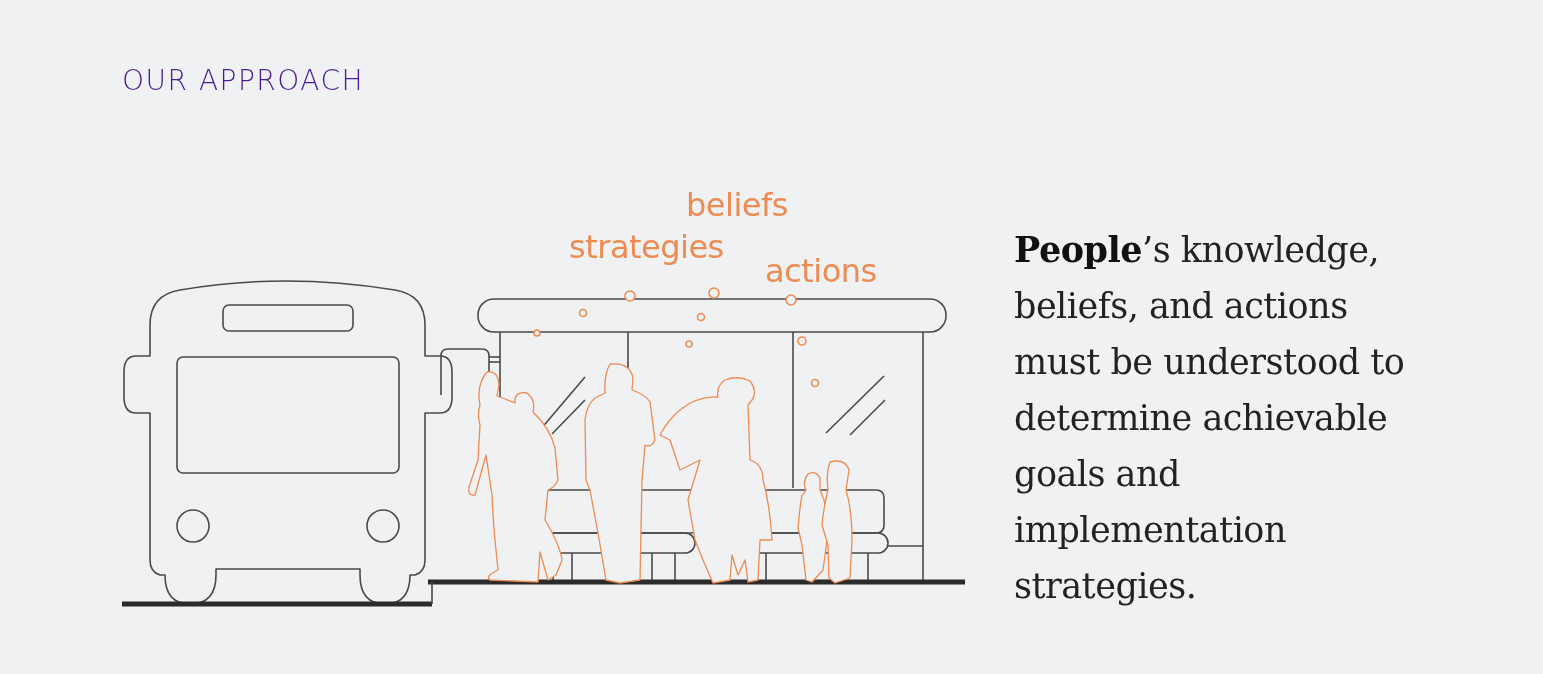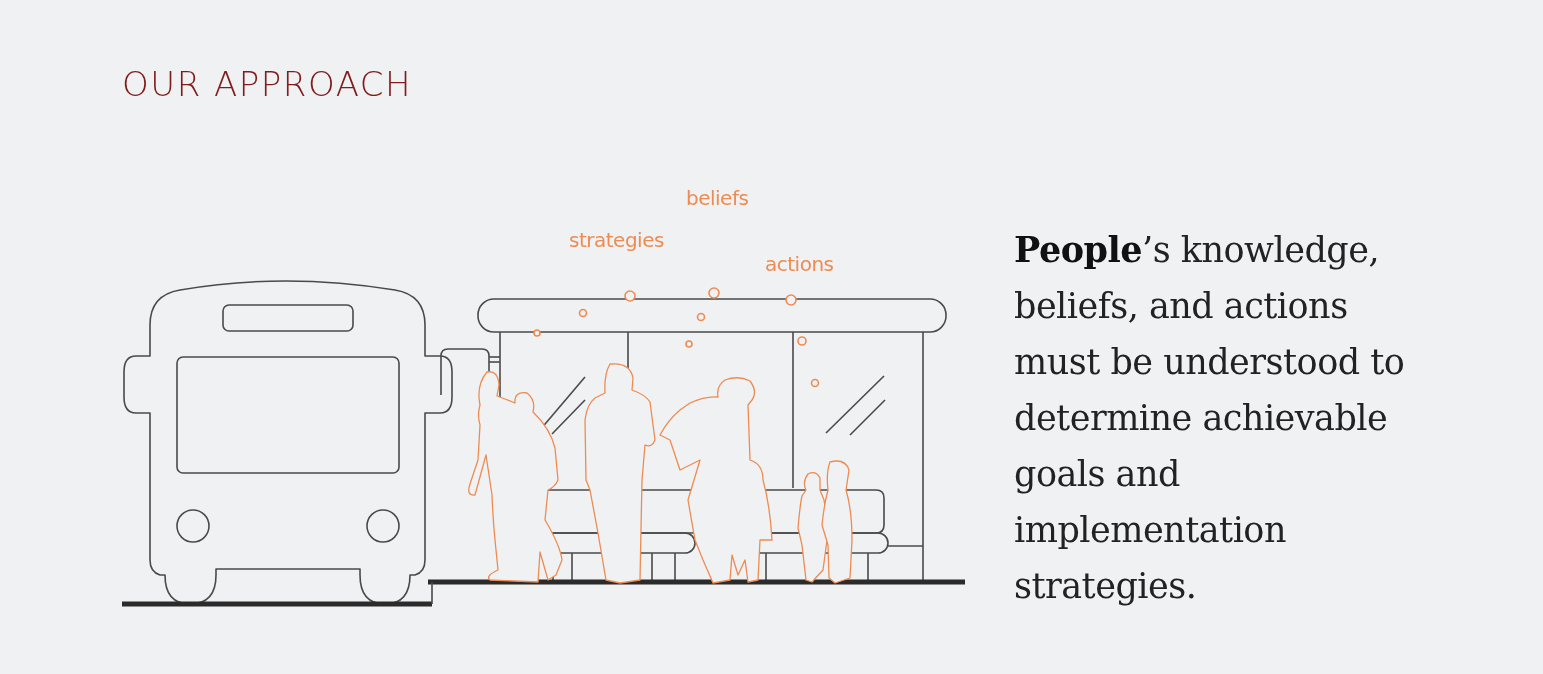--- a/index.html
+++ b/index.html
@@ -4,27 +4,27 @@
 <style>
   html, body { margin: 0; padding: 0; }
   body {
     width: 1543px; height: 674px; background: #f0f1f3;
     position: relative; overflow: hidden;
     font-family: "DejaVu Sans", sans-serif;
   }
   .title {
     position: absolute; left: 122px; top: 64px;
     font-family: "DejaVu Sans", sans-serif; font-weight: 200;
-    font-size: 34px; letter-spacing: 1.5px; color: #7f1d1d;
+    font-size: 28px; letter-spacing: 1.5px; color: #4c1d95;
     font-stretch: expanded;
   }
   .illustration { position: absolute; left: 0; top: 0; }
   .label {
     position: absolute; font-family: "DejaVu Sans", sans-serif;
-    color: #ed8c52; font-size: 20px; letter-spacing: -0.5px;
+    color: #ed8c52; font-size: 32px; letter-spacing: -0.5px;
   }
   .body-text {
     position: absolute; left: 1014px; top: 222px; width: 420px;
     font-family: "DejaVu Serif", serif; font-weight: 300;
     font-size: 35px; line-height: 56px; color: #222;
     letter-spacing: -0.5px;
   }
   .body-text b { font-weight: bold; color: #111; }
 </style>
 </head>

